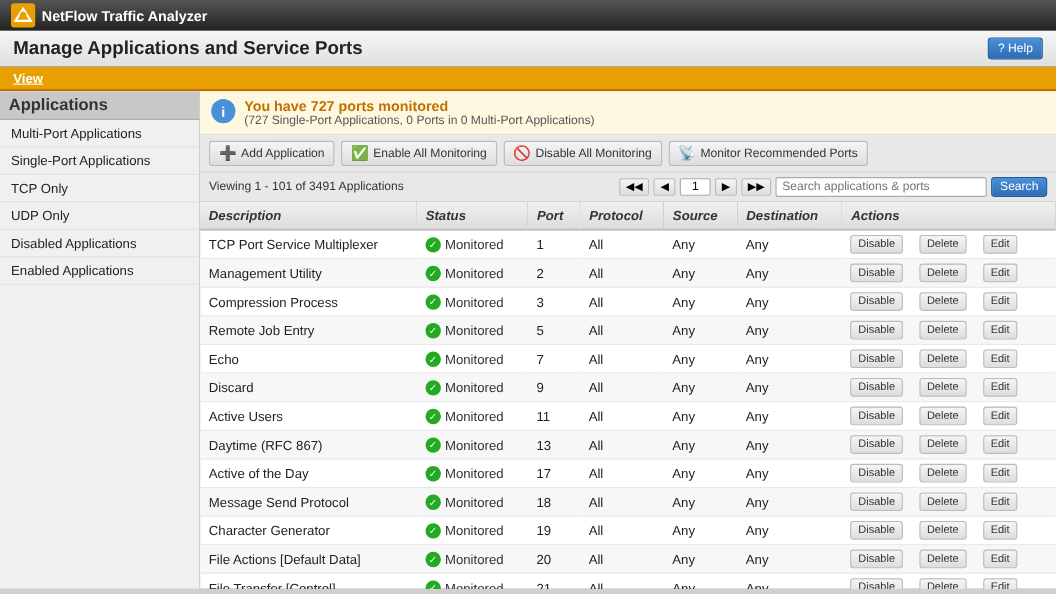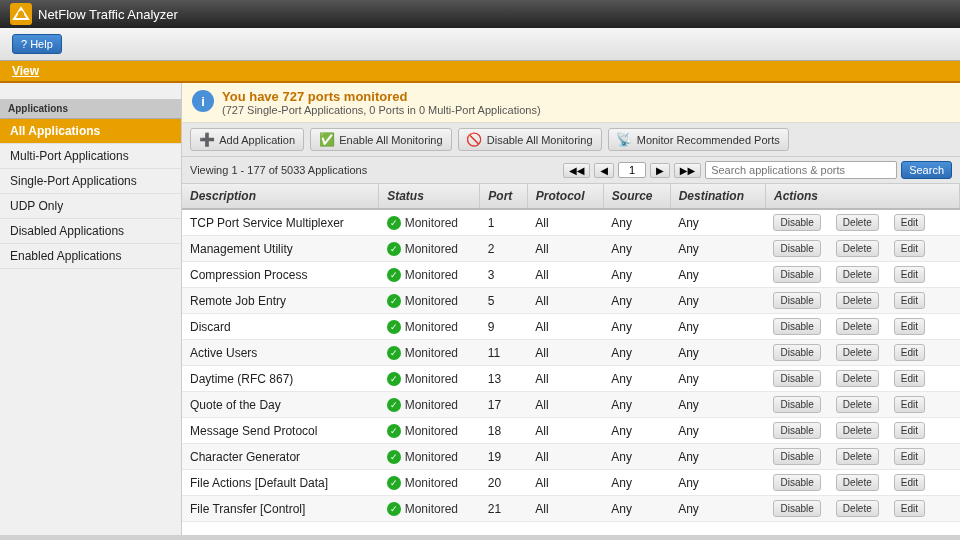--- a/index.html
+++ b/index.html
@@ -12,21 +12,21 @@
       display: flex;
       align-items: center;
       padding: 0 10px;
     }
     #topbar .logo {
       display: flex;
       align-items: center;
       gap: 6px;
       color: #fff;
       font-size: 13px;
-      font-weight: normal;
+      font-weight: bold;
     }
     .logo-icon {
       width: 22px; height: 22px;
       background: #e8a000;
       border-radius: 3px;
       display: flex; align-items: center; justify-content: center;
       font-size: 14px;
     }
 
     
@@ -73,23 +73,22 @@
       width: 182px;
       background: #f0f0f0;
       border-right: 1px solid #ccc;
       flex-shrink: 0;
     }
     .sidebar-section-label {
       background: #c8c8c8;
       color: #333;
       font-weight: bold;
       padding: 4px 8px;
-      font-size: 10px;
+      font-size: 15px;
       border-bottom: 1px solid #aaa;
-      margin-top: 16px;
     }
     .sidebar-item {
       padding: 5px 10px;
       cursor: pointer;
       color: #222;
       border-bottom: 1px solid #e0e0e0;
       font-size: 12px;
     }
     .sidebar-item.active {
       background: #e8a000;
@@ -255,37 +254,38 @@
       <svg width="18" height="18" viewBox="0 0 18 18">
         <polygon points="2,14 9,3 16,14" fill="none" stroke="#fff" stroke-width="2"></polygon>
         <circle cx="9" cy="9" r="3" fill="#e8a000"></circle>
       </svg>
     </div>
     <span>NetFlow Traffic Analyzer</span>
   </div>
 </div>
 
 <div id="page-header">
+  <h1>Manage Applications and Service Ports</h1>
   <button class="help-btn">
     <span>?</span>
     <span>Help</span>
   </button>
 </div>
 
 <div id="view-tab">
   <span>View</span>
 </div>
 
 <div id="main">
 
   <div id="sidebar">
     <div class="sidebar-section-label">Applications</div>
-    <div class="sidebar-item active">All Applications</div>
     <div class="sidebar-item">Multi-Port Applications</div>
     <div class="sidebar-item">Single-Port Applications</div>
+    <div class="sidebar-item">TCP Only</div>
     <div class="sidebar-item">UDP Only</div>
     <div class="sidebar-item">Disabled Applications</div>
     <div class="sidebar-item">Enabled Applications</div>
   </div>
 
   <div id="content">
 
     <div id="info-banner">
       <div class="info-icon">i</div>
       <div class="info-text">
@@ -307,21 +307,21 @@
         <span class="btn-icon">🚫</span>
         <span>Disable All Monitoring</span>
       </button>
       <button class="toolbar-btn">
         <span class="btn-icon">📡</span>
         <span>Monitor Recommended Ports</span>
       </button>
     </div>
 
     <div id="pagination">
-      <span class="viewing-text">Viewing 1 - 177 of 5033 Applications</span>
+      <span class="viewing-text">Viewing 1 - 101 of 3491 Applications</span>
       <button class="page-btn">◀◀</button>
       <button class="page-btn">◀</button>
       <input class="page-input" type="text" value="1" style="">
       <button class="page-btn">▶</button>
       <button class="page-btn">▶▶</button>
       <input class="search-input" type="text" placeholder="Search applications &amp; ports" style="">
       <button class="search-btn">Search</button>
     </div>
 
     <div id="data-table-wrapper">
@@ -412,20 +412,40 @@
               <td>Any</td>
               <td>
                 <div class="action-btns">
     <button class="act-btn disable">Disable</button>
     <button class="act-btn delete">Delete</button>
     <button class="act-btn edit">Edit</button>
   </div>
               </td>
             </tr>
             <tr>
+              <td>Echo</td>
+              <td>
+                <div class="status-cell">
+                  <span class="monitored-icon">✓</span>
+                  <span>Monitored</span>
+                </div>
+              </td>
+              <td>7</td>
+              <td>All</td>
+              <td>Any</td>
+              <td>Any</td>
+              <td>
+                <div class="action-btns">
+    <button class="act-btn disable">Disable</button>
+    <button class="act-btn delete">Delete</button>
+    <button class="act-btn edit">Edit</button>
+  </div>
+              </td>
+            </tr>
+            <tr>
               <td>Discard</td>
               <td>
                 <div class="status-cell">
                   <span class="monitored-icon">✓</span>
                   <span>Monitored</span>
                 </div>
               </td>
               <td>9</td>
               <td>All</td>
               <td>Any</td>
@@ -472,21 +492,21 @@
               <td>Any</td>
               <td>
                 <div class="action-btns">
     <button class="act-btn disable">Disable</button>
     <button class="act-btn delete">Delete</button>
     <button class="act-btn edit">Edit</button>
   </div>
               </td>
             </tr>
             <tr>
-              <td>Quote of the Day</td>
+              <td>Active of the Day</td>
               <td>
                 <div class="status-cell">
                   <span class="monitored-icon">✓</span>
                   <span>Monitored</span>
                 </div>
               </td>
               <td>17</td>
               <td>All</td>
               <td>Any</td>
               <td>Any</td>

